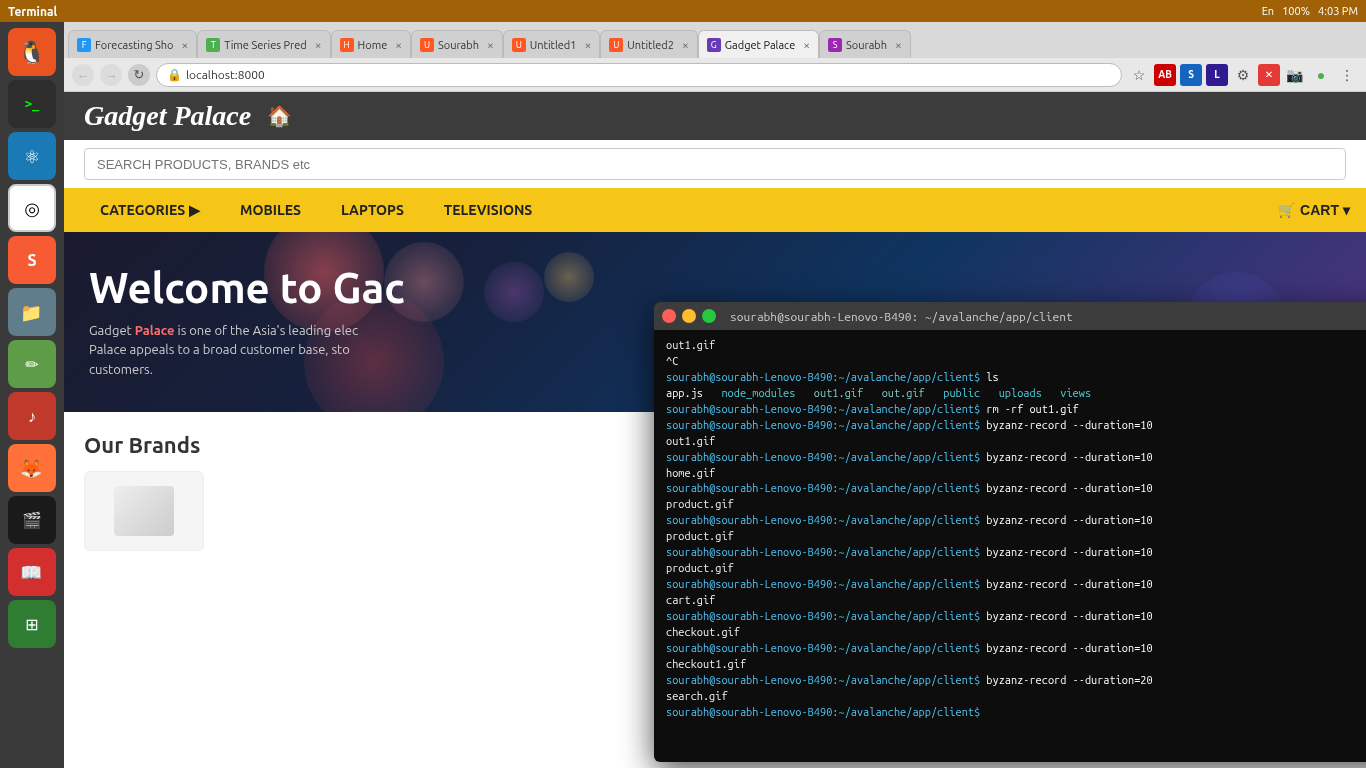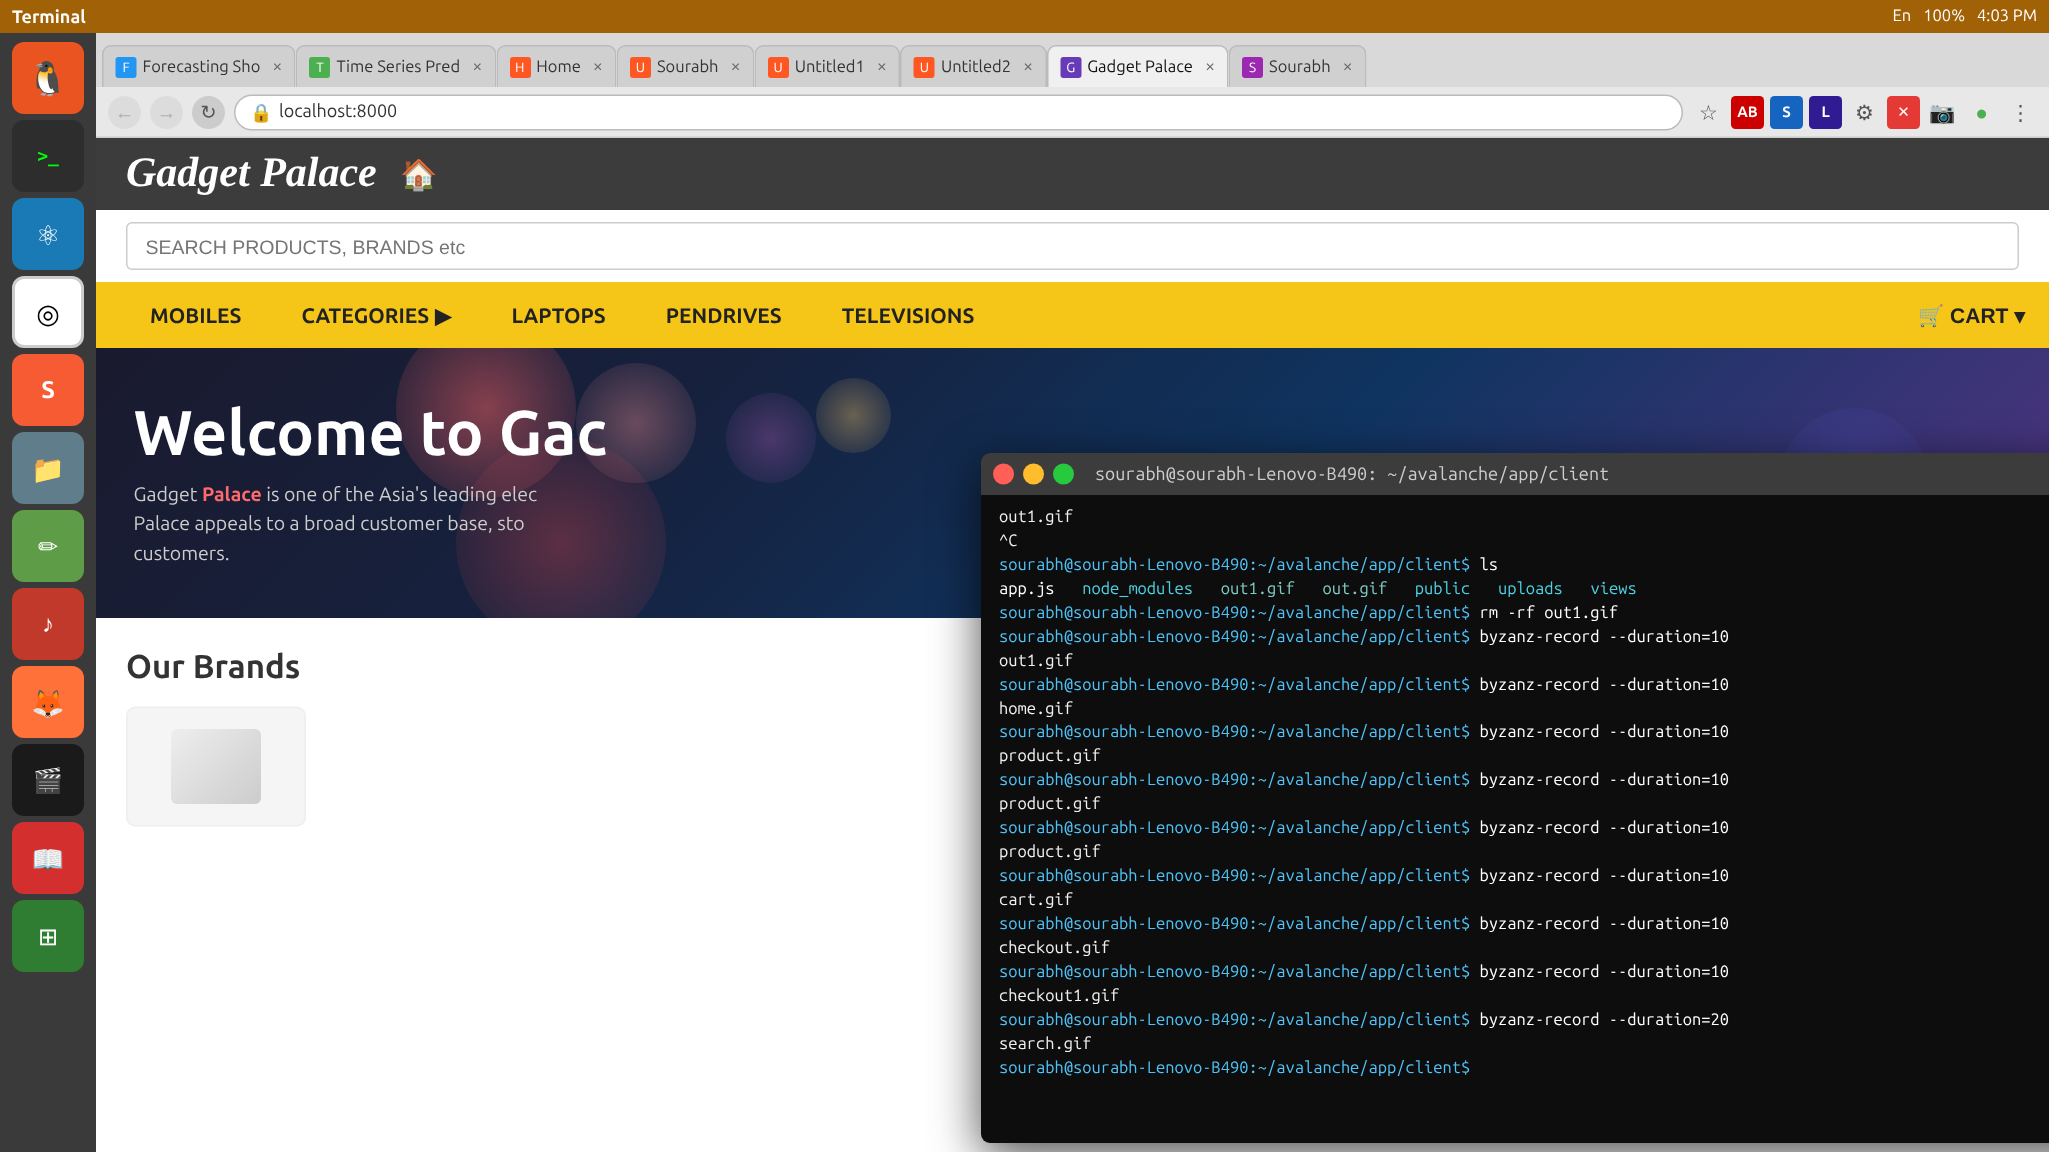--- a/index.html
+++ b/index.html
@@ -399,32 +399,29 @@
     <div class="site-header">
       <span class="site-title">Gadget Palace</span>
       <span class="home-icon">🏠</span>
     </div>
 
     <div class="site-search">
       <input class="search-input" type="text" placeholder="SEARCH PRODUCTS, BRANDS etc" style="">
     </div>
 
     <div class="site-nav">
-      <div class="nav-item">
-        <span>MOBILES</span>
-      </div>
       <div class="nav-item nav-categories">
         <span>CATEGORIES</span>
         <span>▶</span>
       </div>
       <div class="nav-item">
+        <span>MOBILES</span>
+      </div>
+      <div class="nav-item">
         <span>LAPTOPS</span>
-      </div>
-      <div class="nav-item">
-        <span>PENDRIVES</span>
       </div>
       <div class="nav-item">
         <span>TELEVISIONS</span>
       </div>
       <button class="cart-btn">
         🛒 <span>CART</span> ▾
       </button>
     </div>
 
     <div class="hero">

